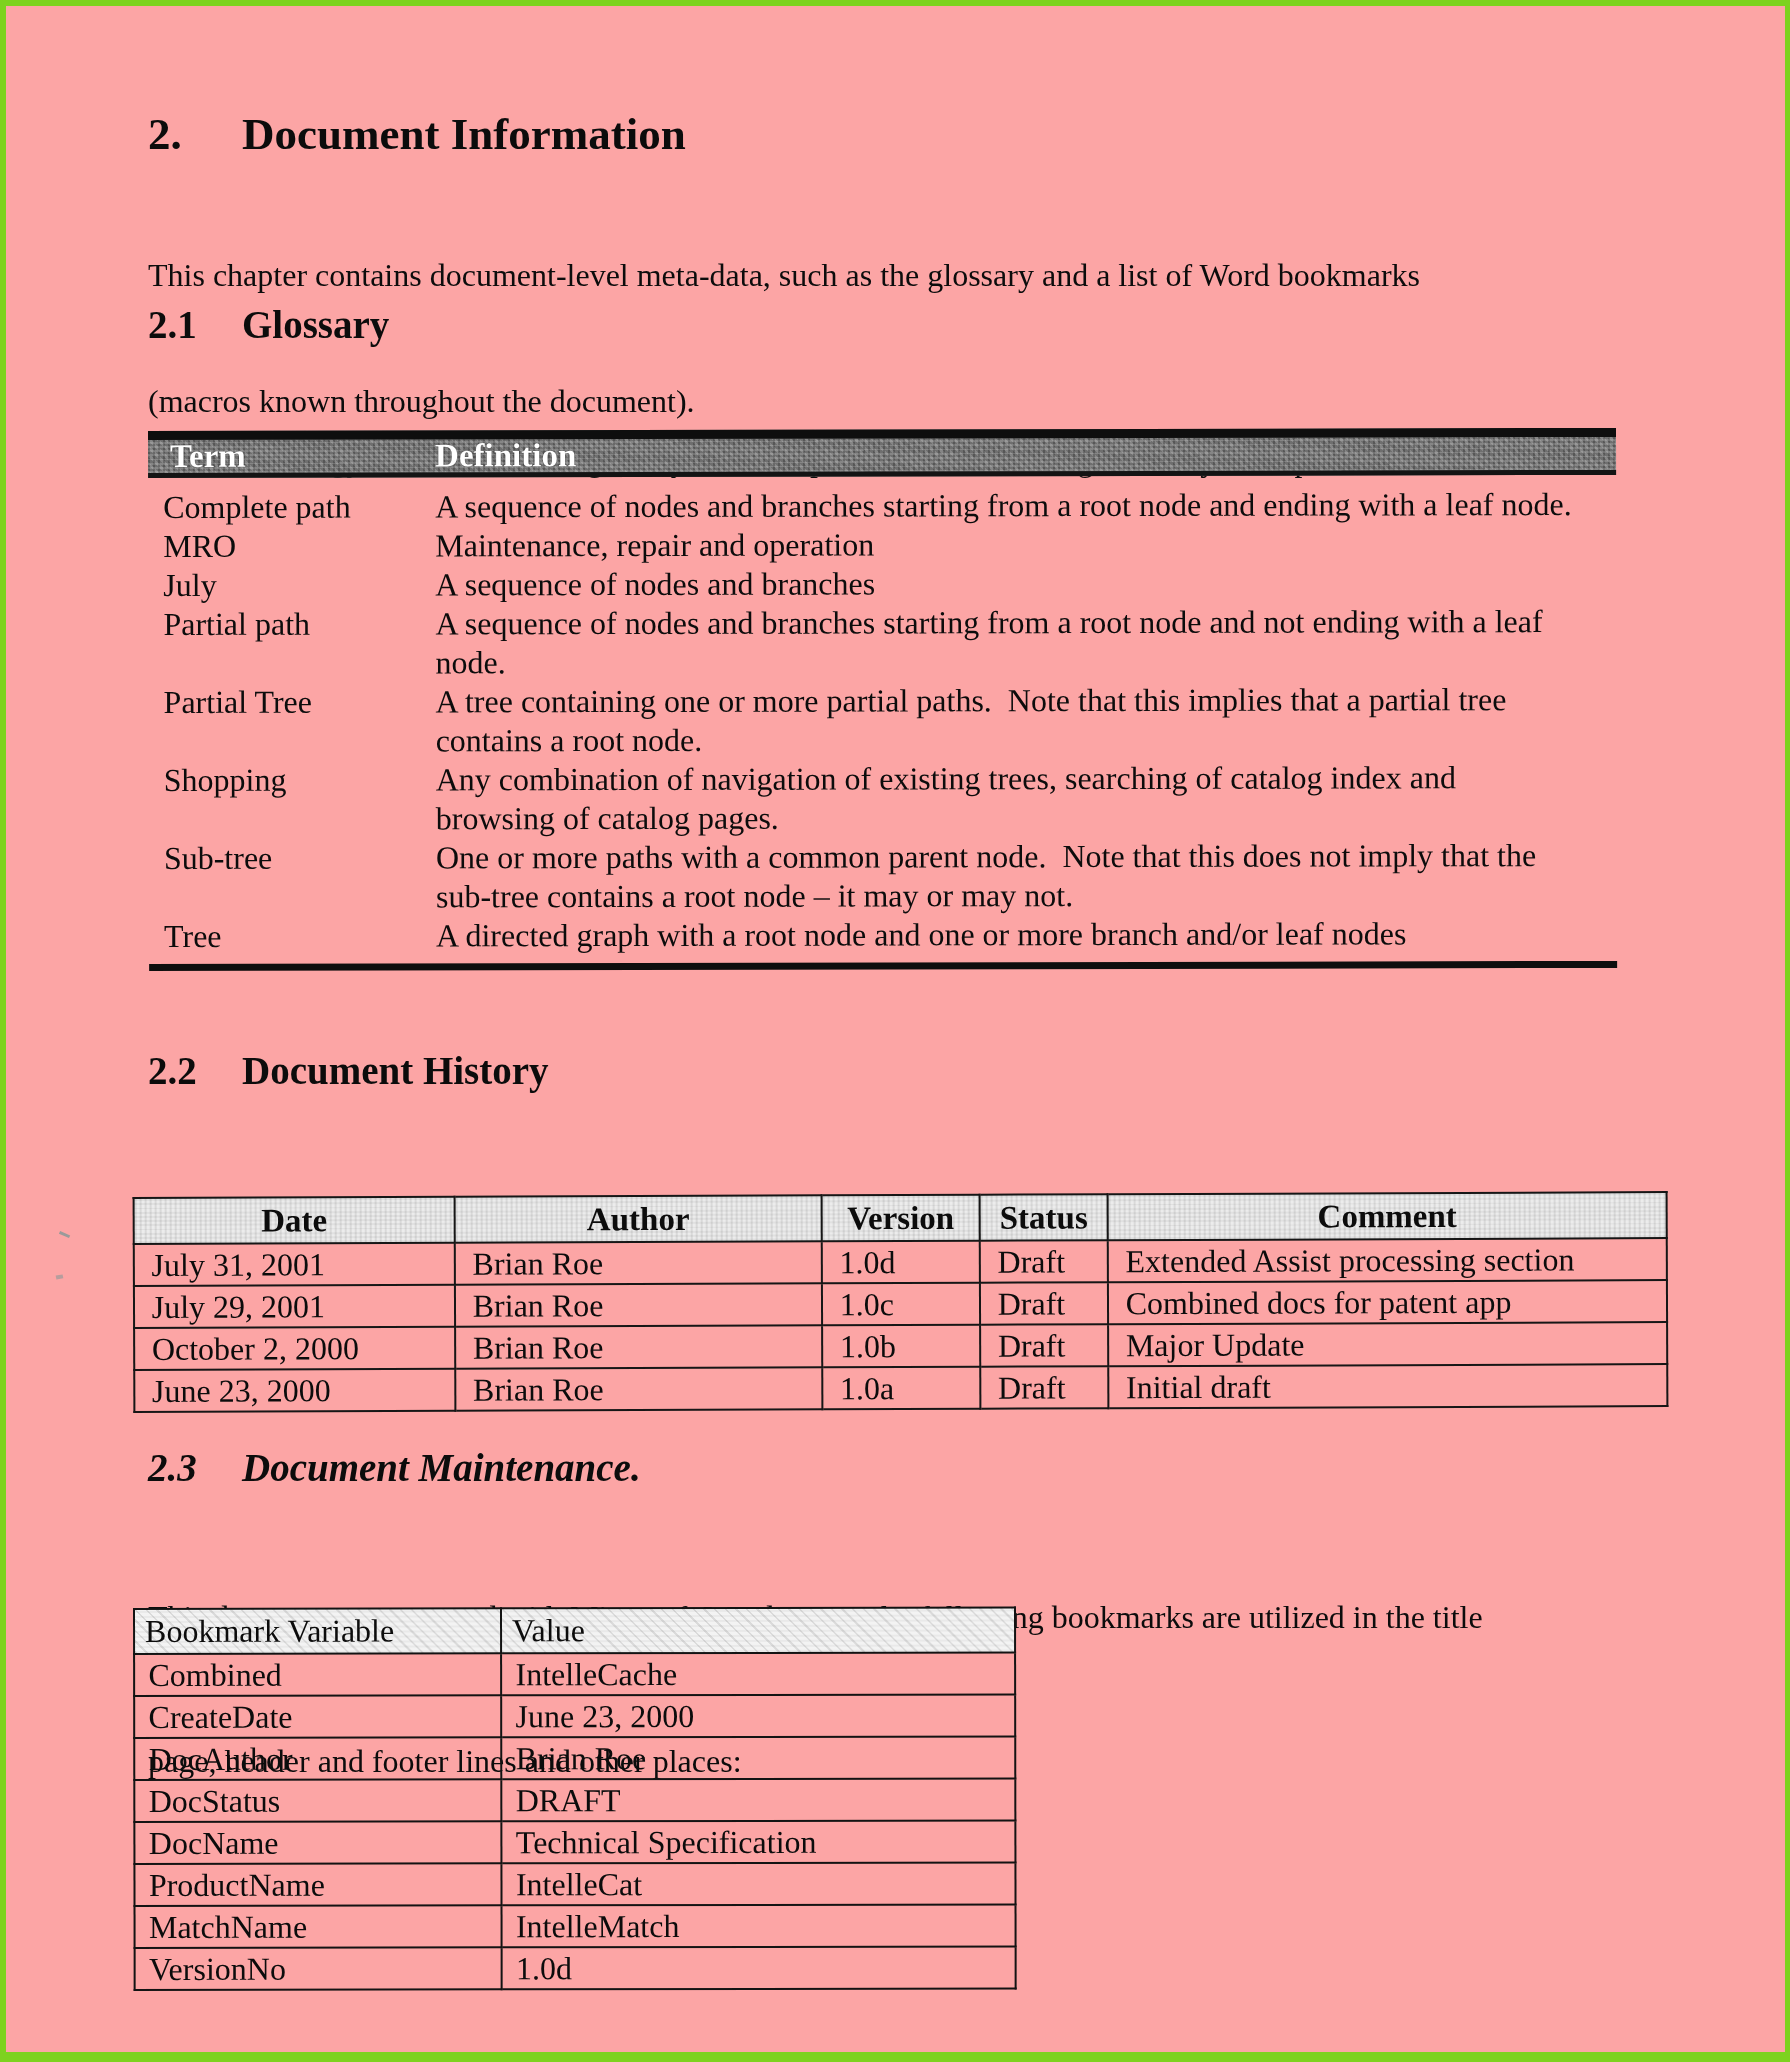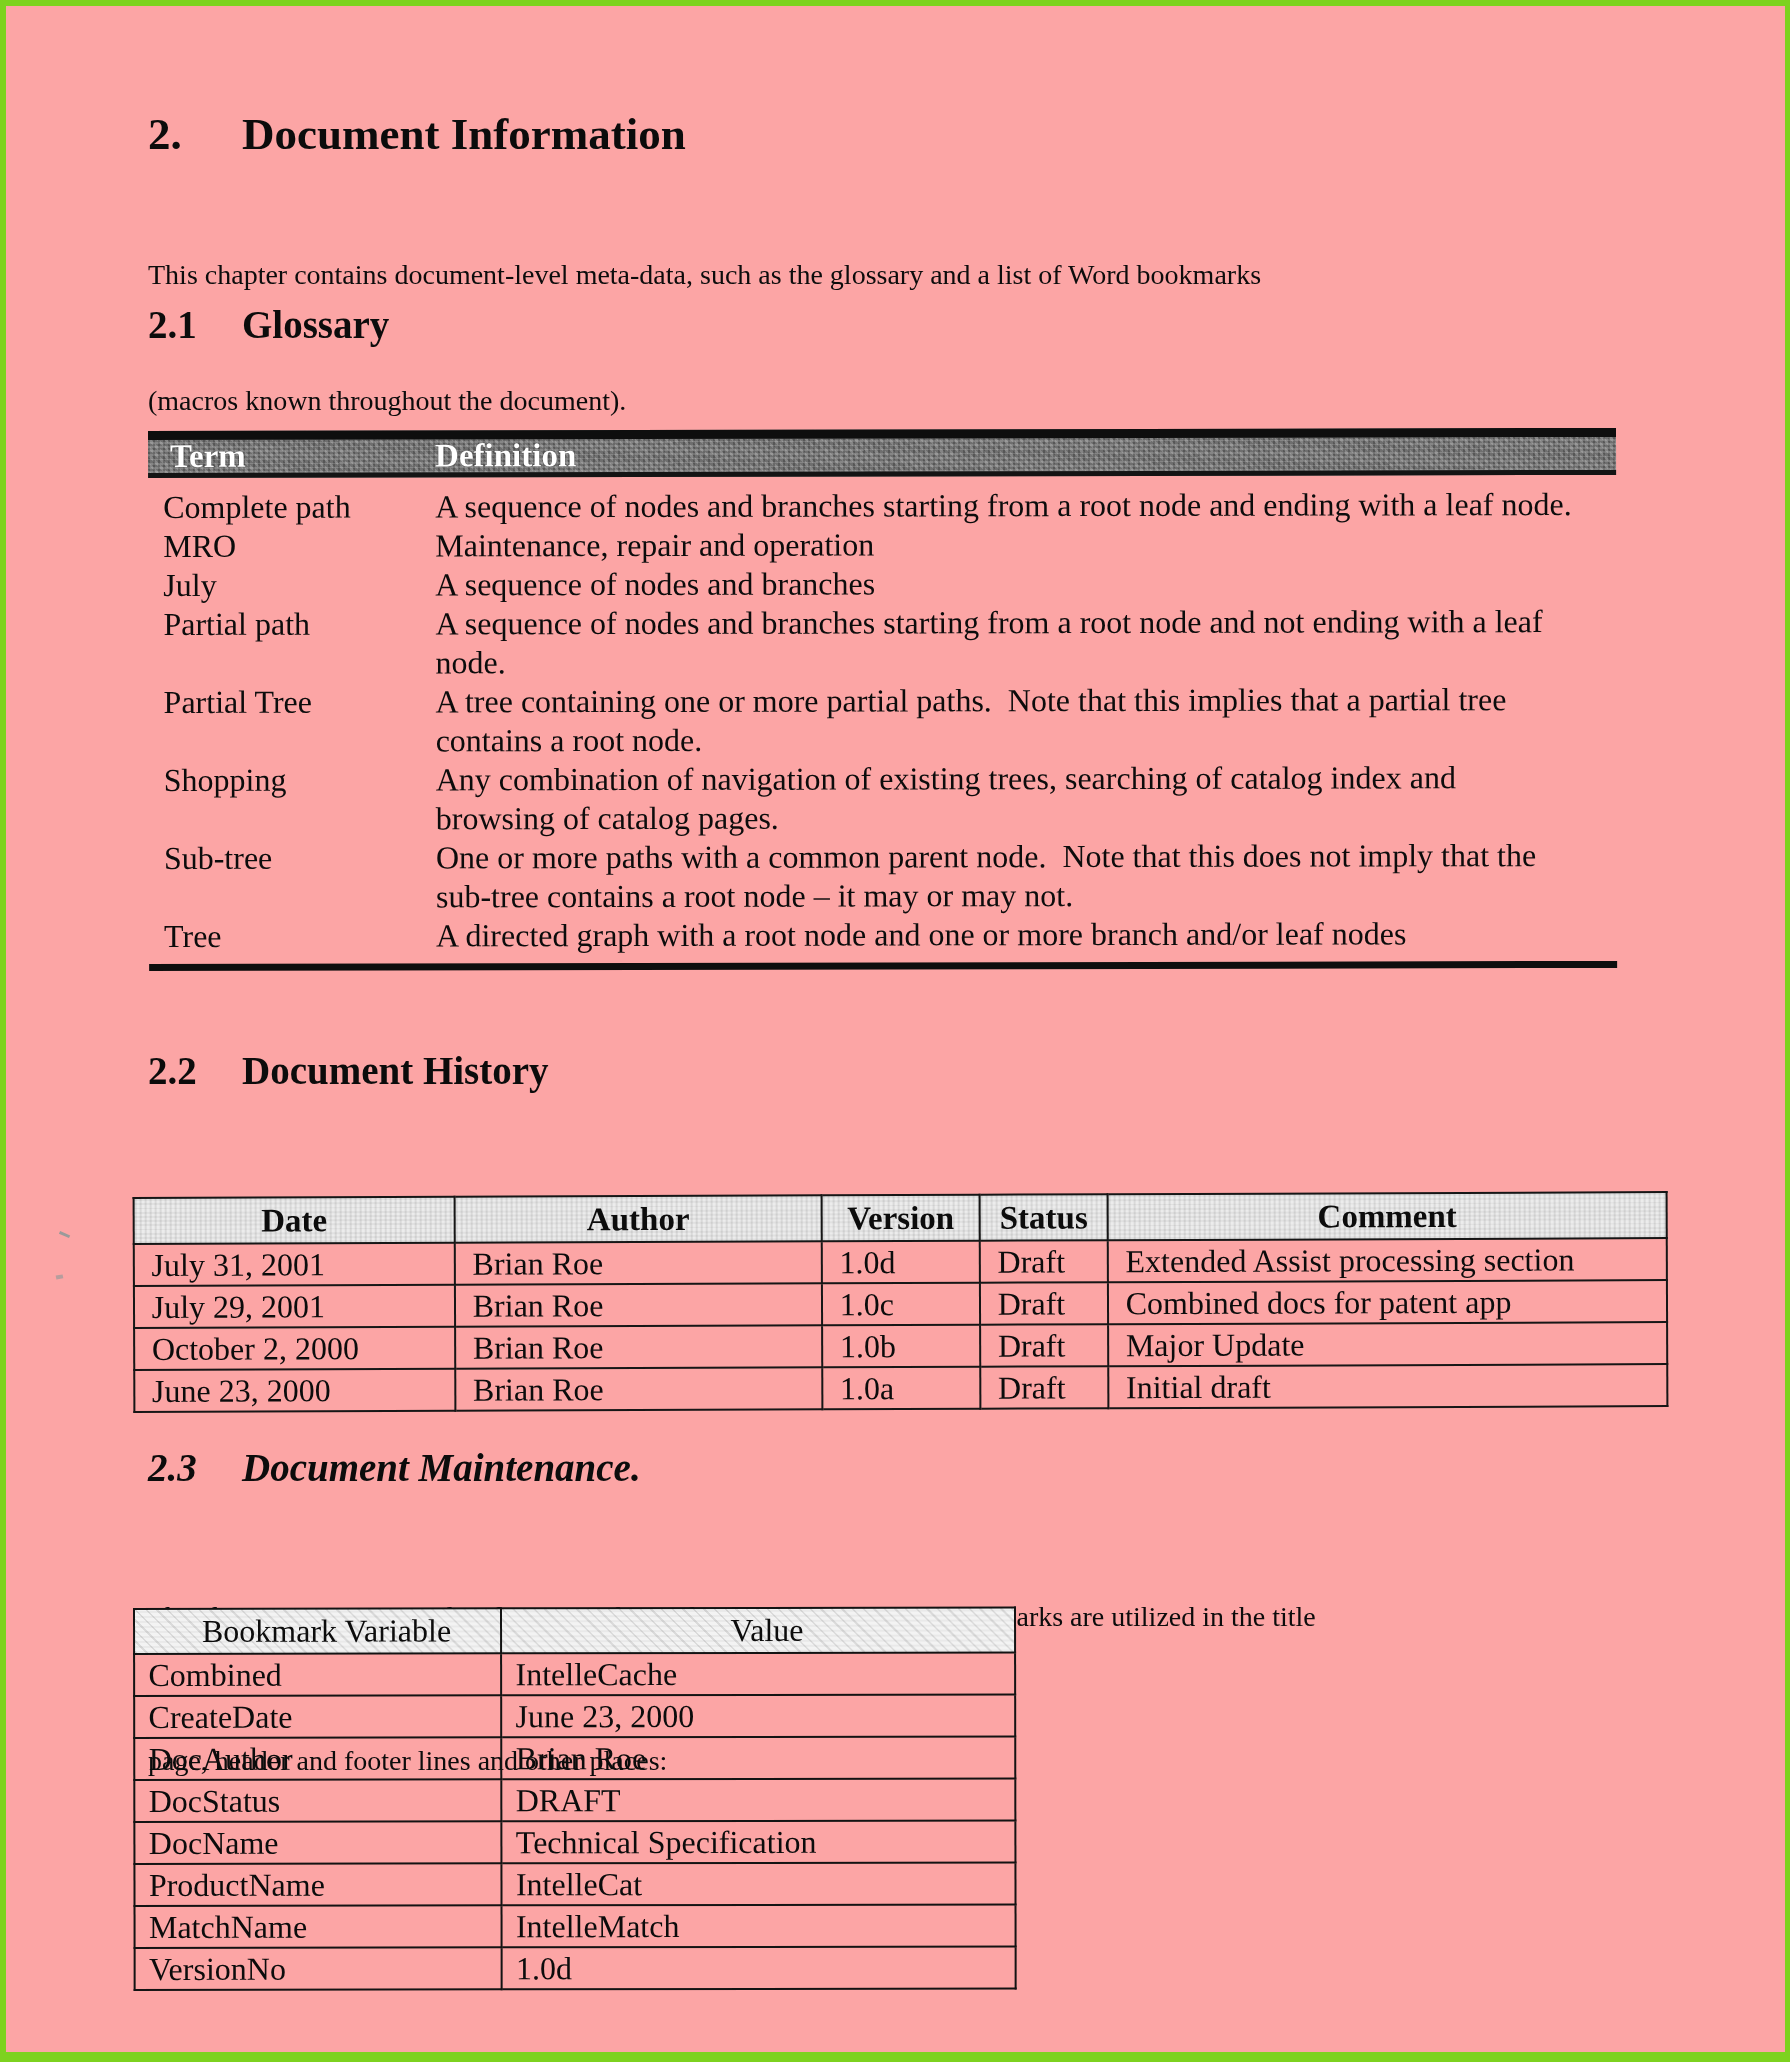--- a/index.html
+++ b/index.html
@@ -15,21 +15,21 @@
     font-family:"Liberation Serif","DejaVu Serif",serif;
     color:#0c0c0c;
   }
   .heading{position:absolute;left:142px;font-weight:bold;white-space:nowrap;}
   .h1{top:102px;font-size:45px;}
   .h2{font-size:39px;}
   .h2-glossary{top:296px;}
   .h2-history{top:1042px;}
   .h2-maintenance{top:1439px;font-style:italic;}
   .num{display:inline-block;width:94px;}
-  .para{position:absolute;left:142px;font-size:28px;line-height:42px;white-space:pre-wrap;}
+  .para{position:absolute;left:142px;font-size:32px;line-height:42px;white-space:pre-wrap;}
   .p1{top:164px;width:1486px;}
   .p2{top:349px;width:1486px;}
   .p3{top:1100px;width:1536px;}
   .p4{top:1491px;width:1520px;line-height:48px;}
   .ln{display:block;}
 
   
   .glossary{
     position:absolute;left:142px;top:425px;width:1468px;
     transform:rotate(-0.12deg);transform-origin:0 0;
@@ -77,21 +77,21 @@
 
   
   .bmk{
     position:absolute;left:127px;top:1602px;width:883px;
     font-size:32px;
     transform:rotate(-0.1deg);transform-origin:0 0;
     border:2.5px solid #131313;
   }
   .bmk th,.bmk td{border:2.5px solid #131313;}
   .bmk th{
-    height:43px;text-align:center;font-weight:normal;padding:0 0 0 18px;
+    height:43px;text-align:left;font-weight:normal;padding:0 0 0 10px;
     background-color:#f3f3f3;
     background-image:
       repeating-linear-gradient(45deg, rgba(0,0,0,.10) 0 1.7px, transparent 1.7px 7.5px),
       repeating-linear-gradient(0deg, rgba(0,0,0,.04) 0 1.7px, transparent 1.7px 5px);
     margin-left: 48px;
   }
   .bmk td{height:40px;padding:0 0 0 13.4px;white-space:nowrap;}
 
   
   .artifact{position:absolute;background:#9a9a9a;}

